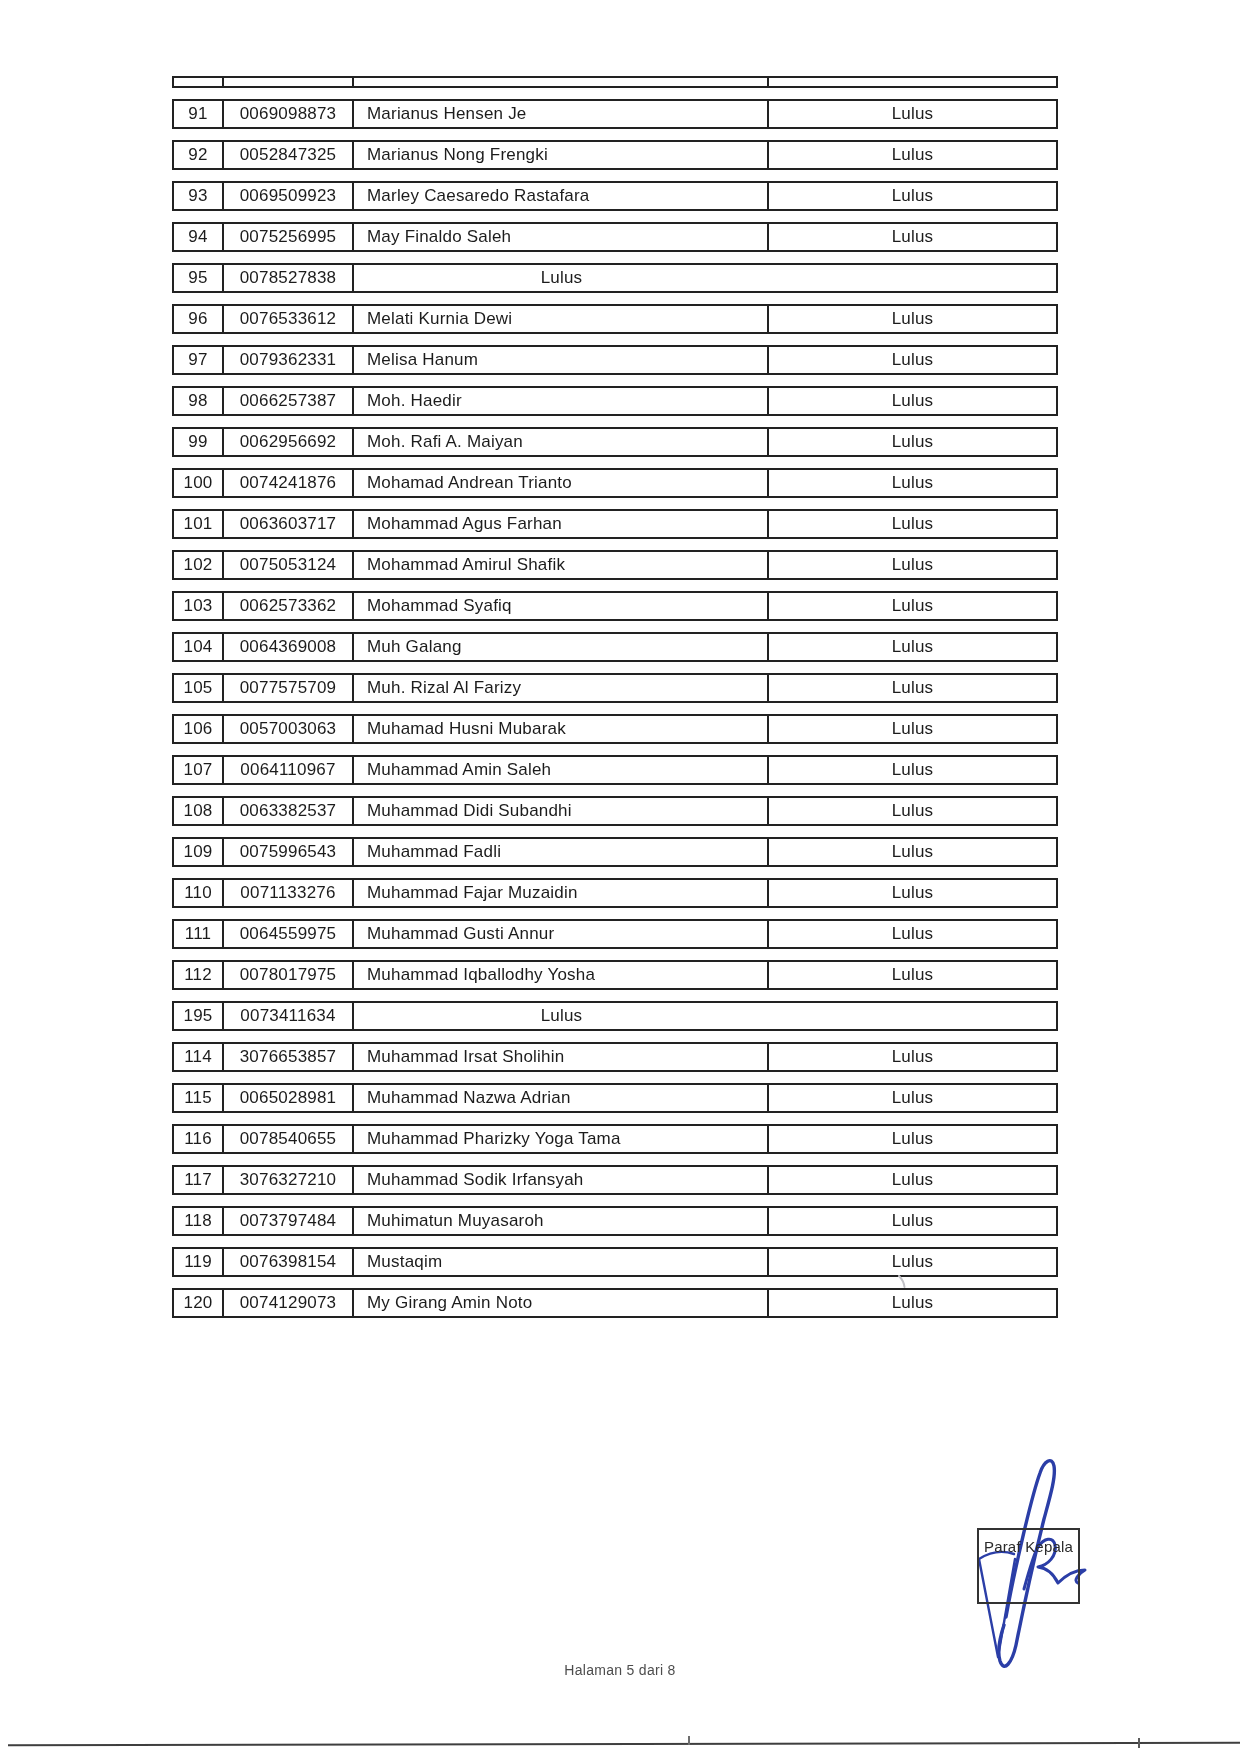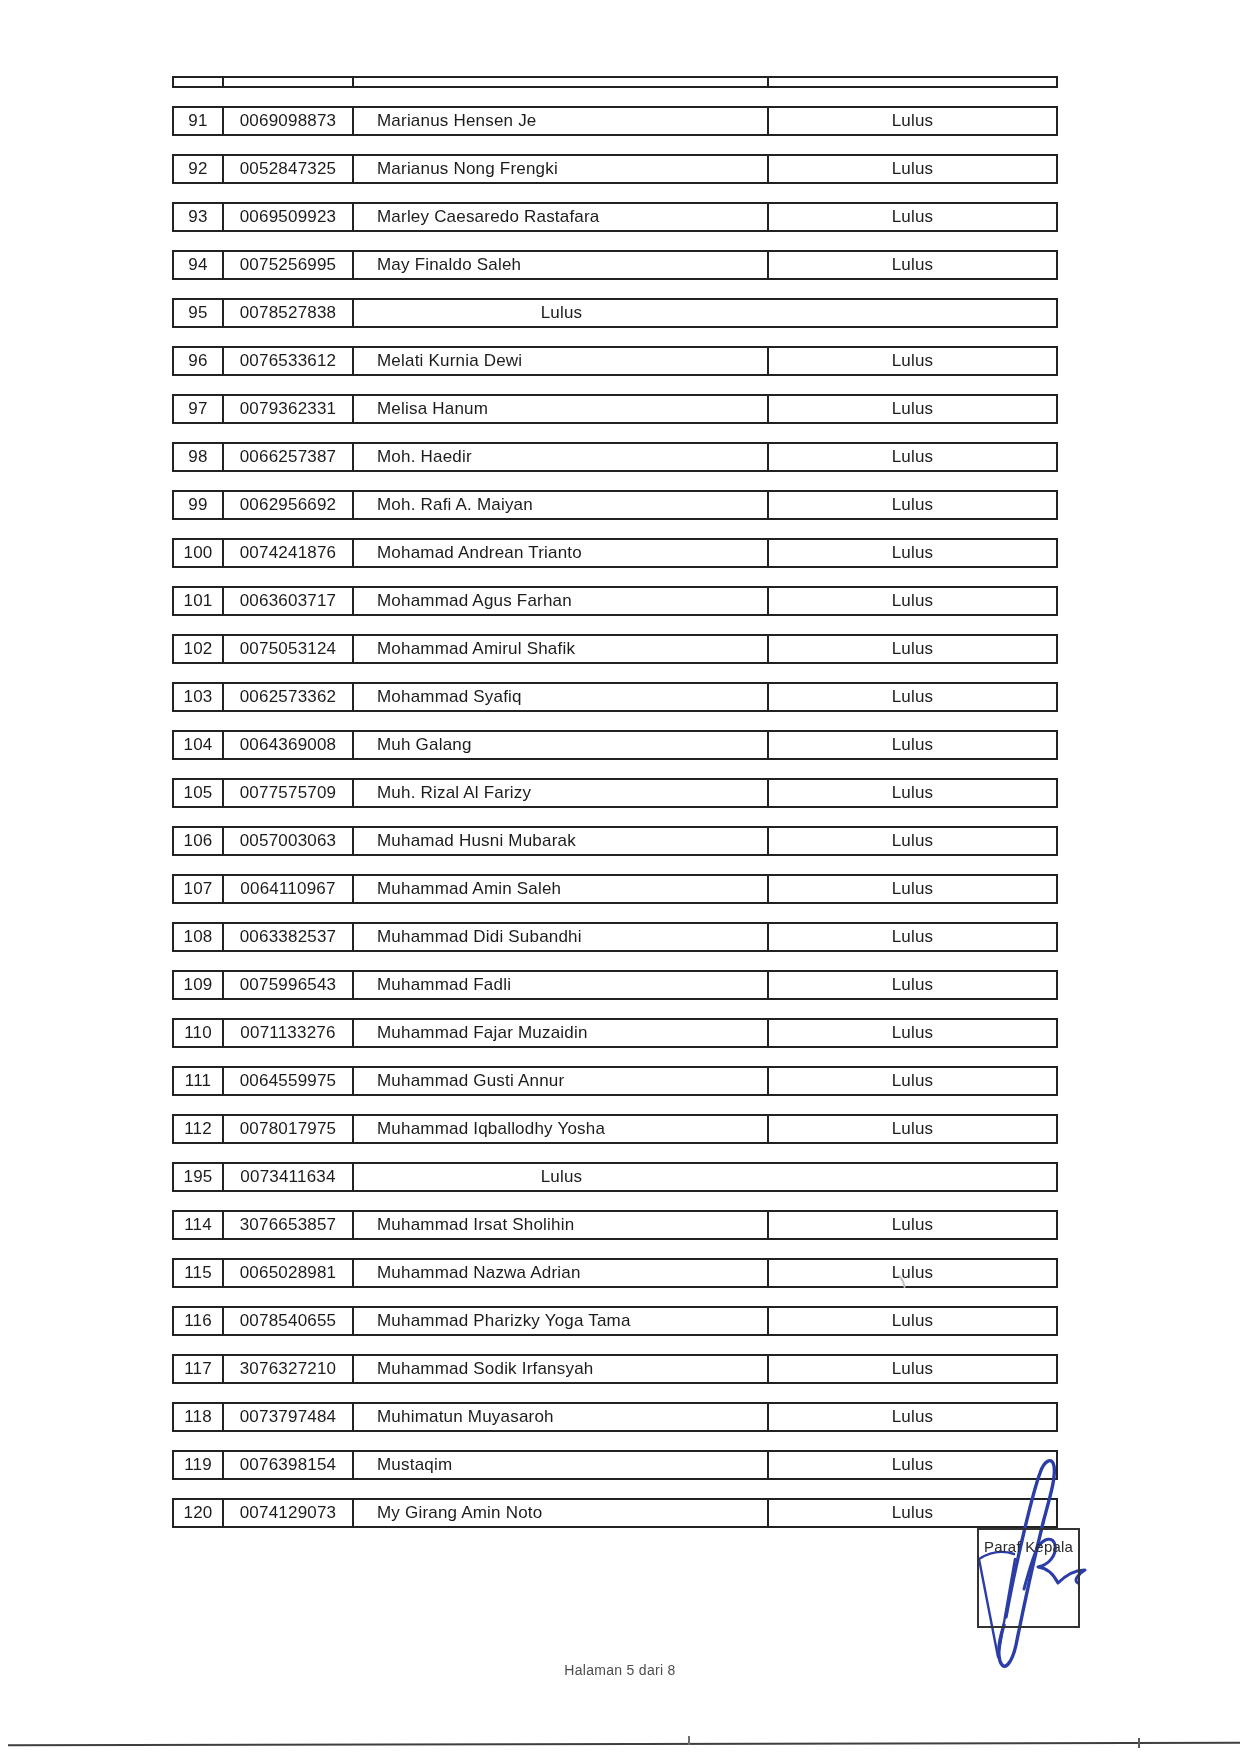--- a/index.html
+++ b/index.html
@@ -21,60 +21,60 @@
   
   .table-wrap{
     position:absolute;
     left:172px; top:76px;
     width:886px;
   }
   .t-row{
     display:grid;
     grid-template-columns:50px 130px 415px 1fr;
     height:30px;
-    margin-bottom:18px;
+    margin-bottom:11px;
     border:2px solid var(--table-border);
     background:#fff;
   }
   .t-row.cont{
     height:12px;
   }
   .cell{
     display:flex;
     align-items:center;
     justify-content:center;
     font-size:17px;
     letter-spacing:.2px;
     color:var(--text);
     border-right:2px solid var(--table-border);
     overflow:hidden;
     white-space:nowrap;
   }
   .cell:last-child{border-right:none;}
   .cell.name{
     justify-content:flex-start;
-    padding-left:23px;
+    padding-left:13px;
   }
 
   
   .footer-page{
     position:absolute;
     left:0; right:0;
     top:1662px;
     text-align:center;
     font-size:14px;
     color:var(--footer-text);
     letter-spacing:.3px;
   }
 
   
   .paraf-box{
     position:absolute;
     left:977px; top:1528px;
-    width:103px; height:100px;
+    width:103px; height:76px;
     border:2px solid #333333;
     background:transparent;
   }
   .paraf-label{
     margin-top:8px;
     text-align:center;
     font-size:15px;
     color:#2a2a2a;
     letter-spacing:.2px;
   }

